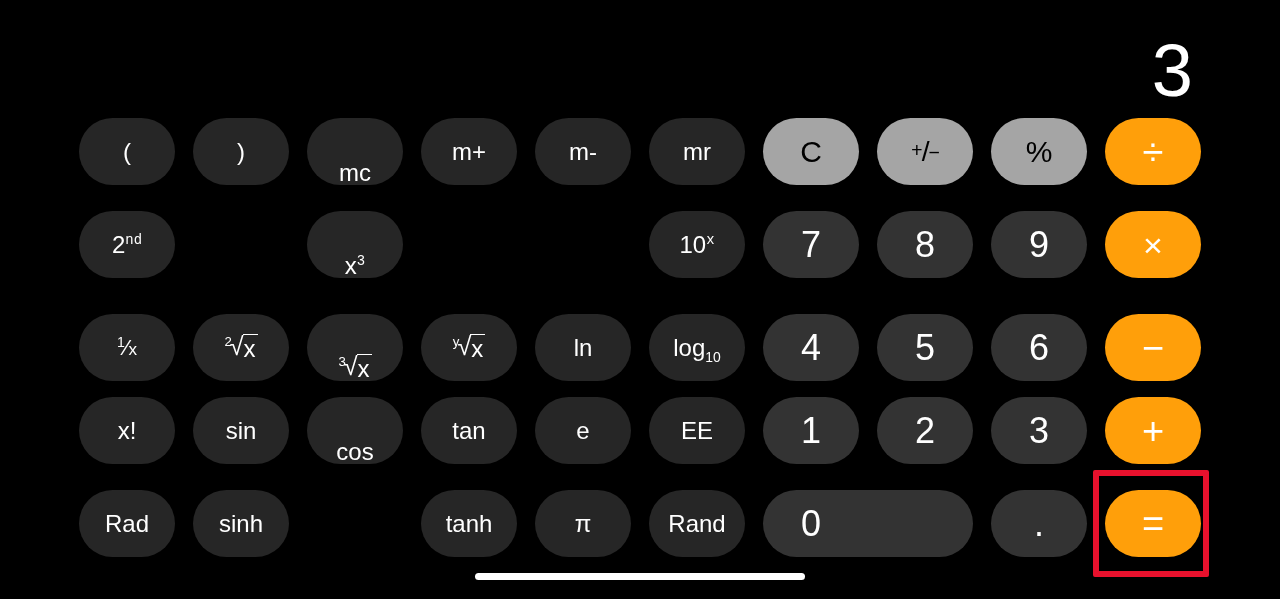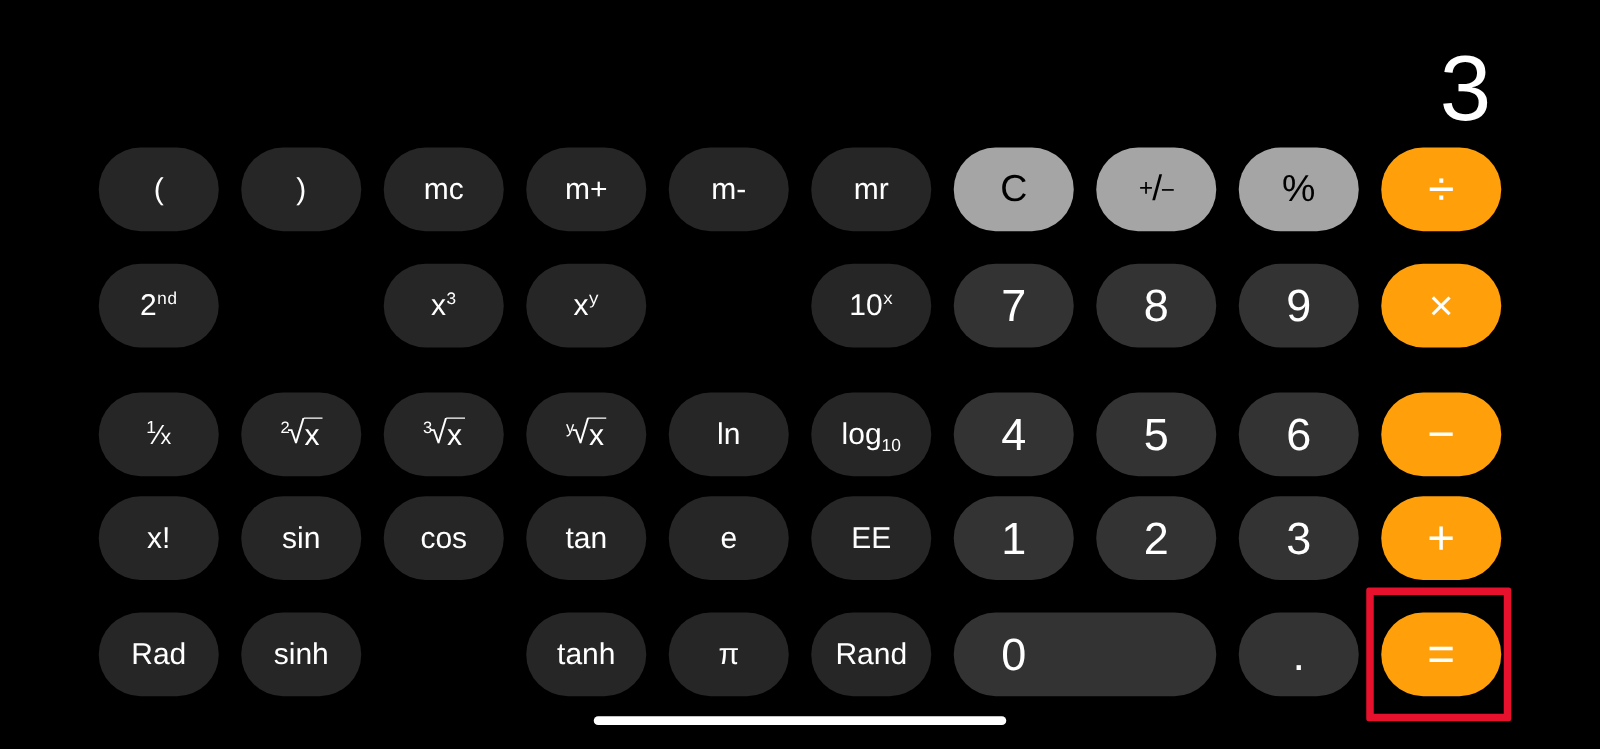--- a/index.html
+++ b/index.html
@@ -73,21 +73,21 @@
     padding:0;
     user-select:none;
   }
   .key.fn      { background:#262626; color:#ffffff; font-size:24px; }
   .key.num     { background:#333333; color:#ffffff; font-size:36px; font-weight:300; }
   .key.util    { background:#a5a5a5; color:#000000; font-size:30px; font-weight:400; }
   .key.op      { background:#ff9f0a; color:#ffffff; font-size:34px; font-weight:400; }
   .key.wide    { width:210px; justify-content:flex-start; padding-left:38px; }
 
   
-  .c0 { left:0px; }    .c1 { left:114px; }  .c2 { left:228px; }
+  .c0 { left:0px; }    .c1 { left:114px; }  .c2 { left:228px;align-items:flex-end; }
   .c3 { left:342px; }  .c4 { left:456px; }  .c5 { left:570px;align-items:center; }
   .c6 { left:684px; }  .c7 { left:798px; }  .c8 { left:912px; }
   .c9 { left:1026px; }
 
   
   .sup { font-size:0.58em; vertical-align:super; line-height:0;font-family:Liberation Mono, monospace; }
   .sub { font-size:0.58em; vertical-align:sub; line-height:0; }
 
   
   .frac { font-size:22px; letter-spacing:0; }
@@ -175,23 +175,20 @@
       </button>
     </div>
 
     <div class="row r1">
       <button class="key fn c0">
         <span>2<span class="sup">nd</span></span>
       </button>
       <button class="key fn c2">
         <span>x<span class="sup">3</span></span>
       </button>
-      <button class="key fn c3">
-        <span>x<span class="sup">y</span></span>
-      </button>
       <button class="key fn c5">
         <span>10<span class="sup">x</span></span>
       </button>
       <button class="key num c6">
         <span>7</span>
       </button>
       <button class="key num c7">
         <span>8</span>
       </button>
       <button class="key num c8">

